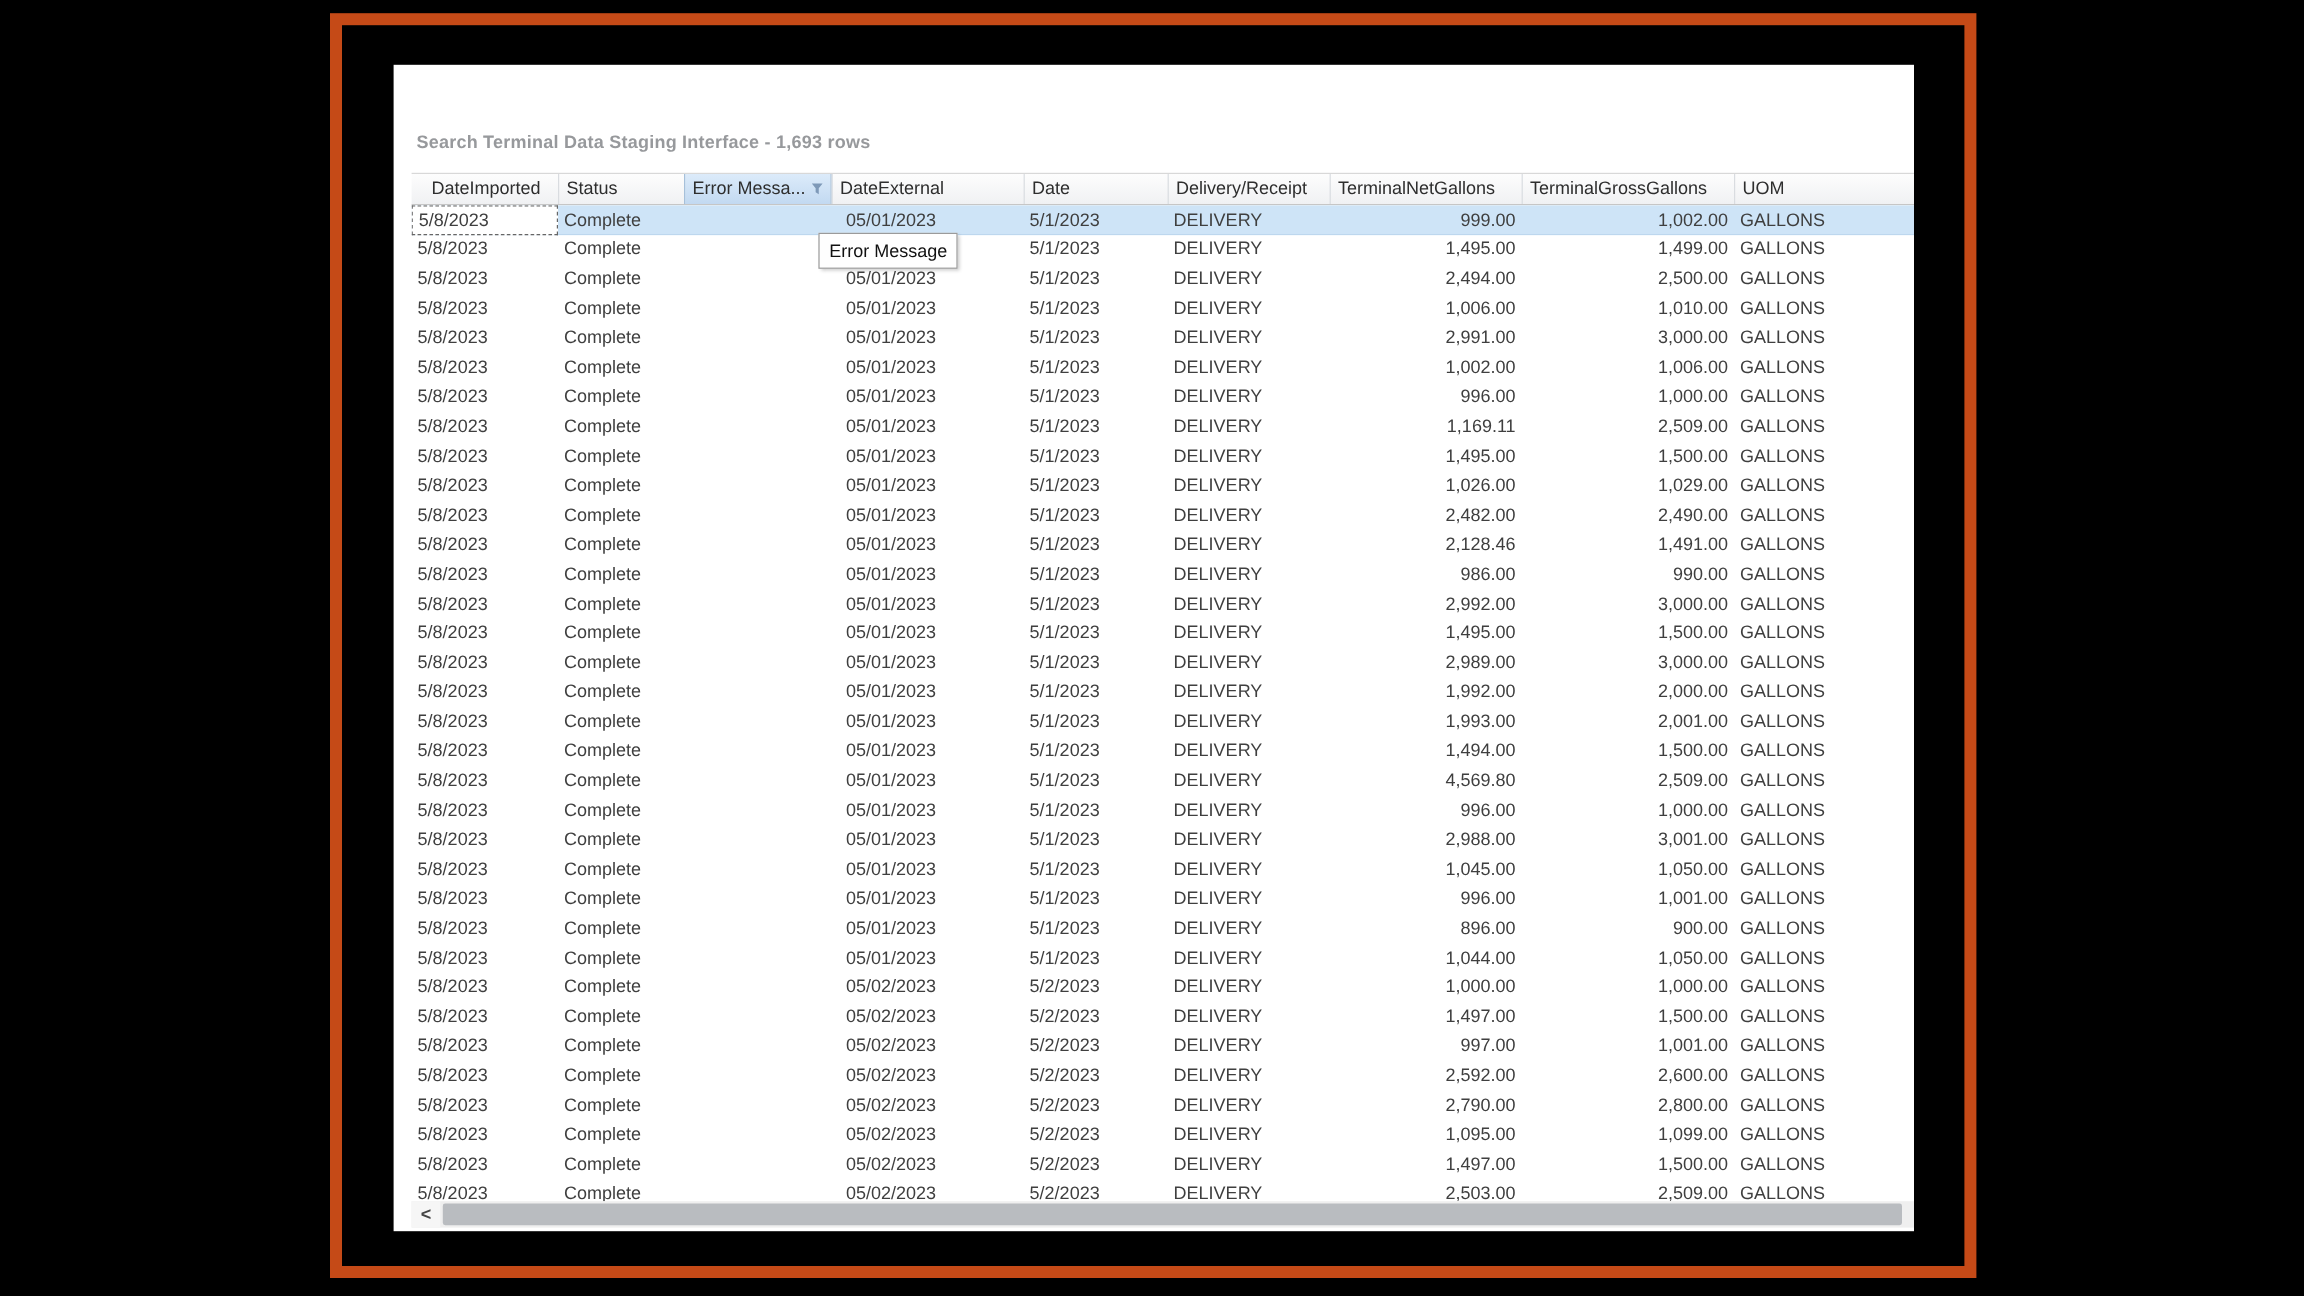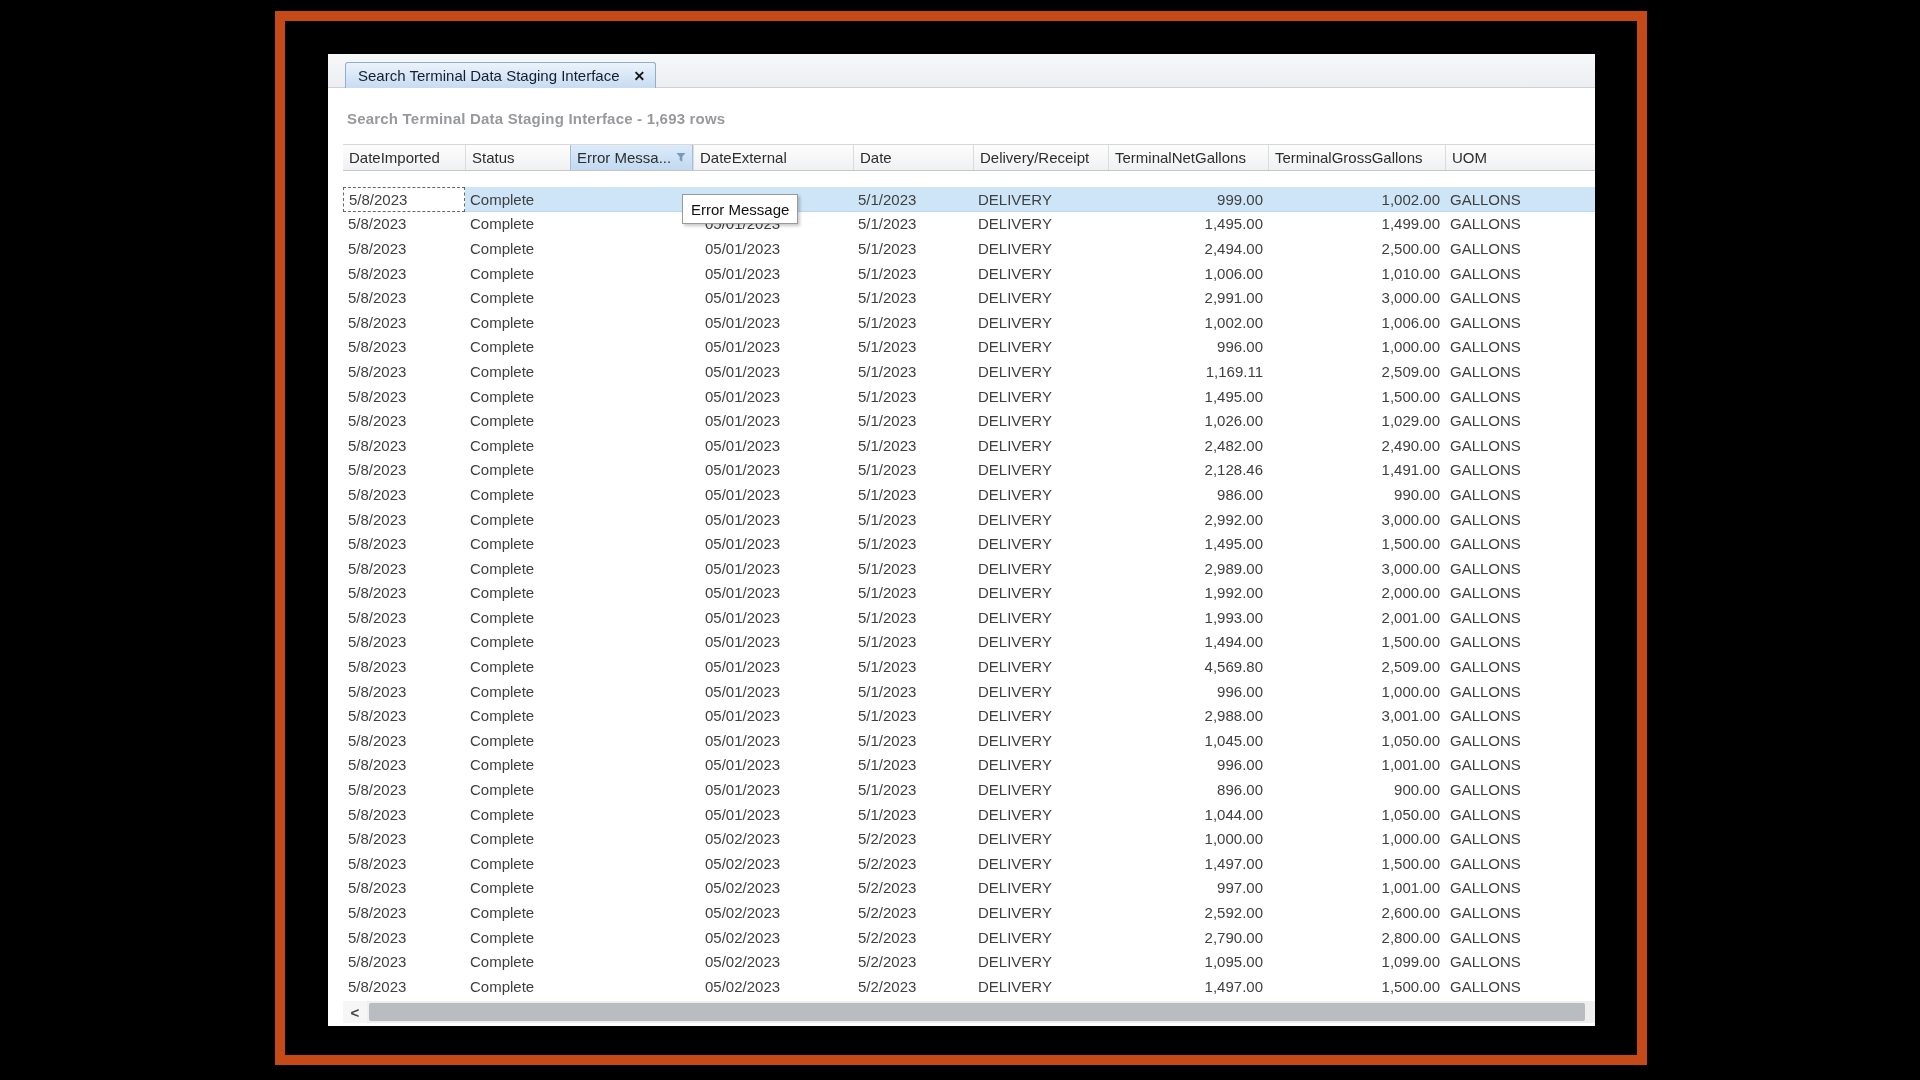--- a/index.html
+++ b/index.html
@@ -37,27 +37,27 @@
   .ghead {
     display:flex; height:27px; box-sizing:border-box;
     border-top:1px solid #d8d8d8; border-bottom:1px solid #c6c6c6;
     background:linear-gradient(#fdfdfd,#f0f1f3);
   }
   .hcell {
     box-sizing:border-box; display:flex; align-items:center;
     padding:0 4px 0 6px; font-size:15px; color:#2e2e2e;
     border-left:1px solid #d9dce0; overflow:hidden; white-space:nowrap;
   }
-  .hcell:first-child { border-left:none; }
+  .hcell:first-child { border-left:none;justify-content:center; }
   .hcell.filtered {
     background:linear-gradient(#dcebfa,#c2d9f1);
     border-left:1px solid #a6c0da; border-right:1px solid #a6c0da;
     justify-content:space-between; padding-right:6px;
   }
-  .gbody { height:830px; overflow:hidden;margin-top:16px; }
+  .gbody { height:830px; overflow:hidden; }
   .grow { display:flex; height:24.6px; }
   .grow.selected { background:#cee4f7; box-shadow:inset 0 -1px 0 #bdd7ee; }
   .gcell {
     box-sizing:border-box; display:flex; align-items:center;
     padding:0 5px; font-size:15px; color:#3f3f3f;
     white-space:nowrap; overflow:hidden;
   }
   .gcell.right { justify-content:flex-end; }
   .gcell.pad12 { padding-left:12px; }
   .gcell.focus { background:#ffffff; border:1px dashed #666666; }
@@ -82,26 +82,20 @@
     background:#b9bcc0; border-radius:2px;
   }
 </style>
 </head>
 <body>
 
 <div class="frame"></div>
 
 <div class="window">
 
-  <div class="tabstrip">
-    <div class="tab">
-      <span>Search Terminal Data Staging Interface</span>
-      <span class="tab-close">✕</span>
-    </div>
-  </div>
 
   <div class="page-title">Search Terminal Data Staging Interface - 1,693 rows</div>
 
   <div class="grid">
     <div class="ghead">
         <div class="hcell" style="width: 122px;">
           <span>DateImported</span>
         </div>
         <div class="hcell" style="width: 105px;">
           <span>Status</span>

